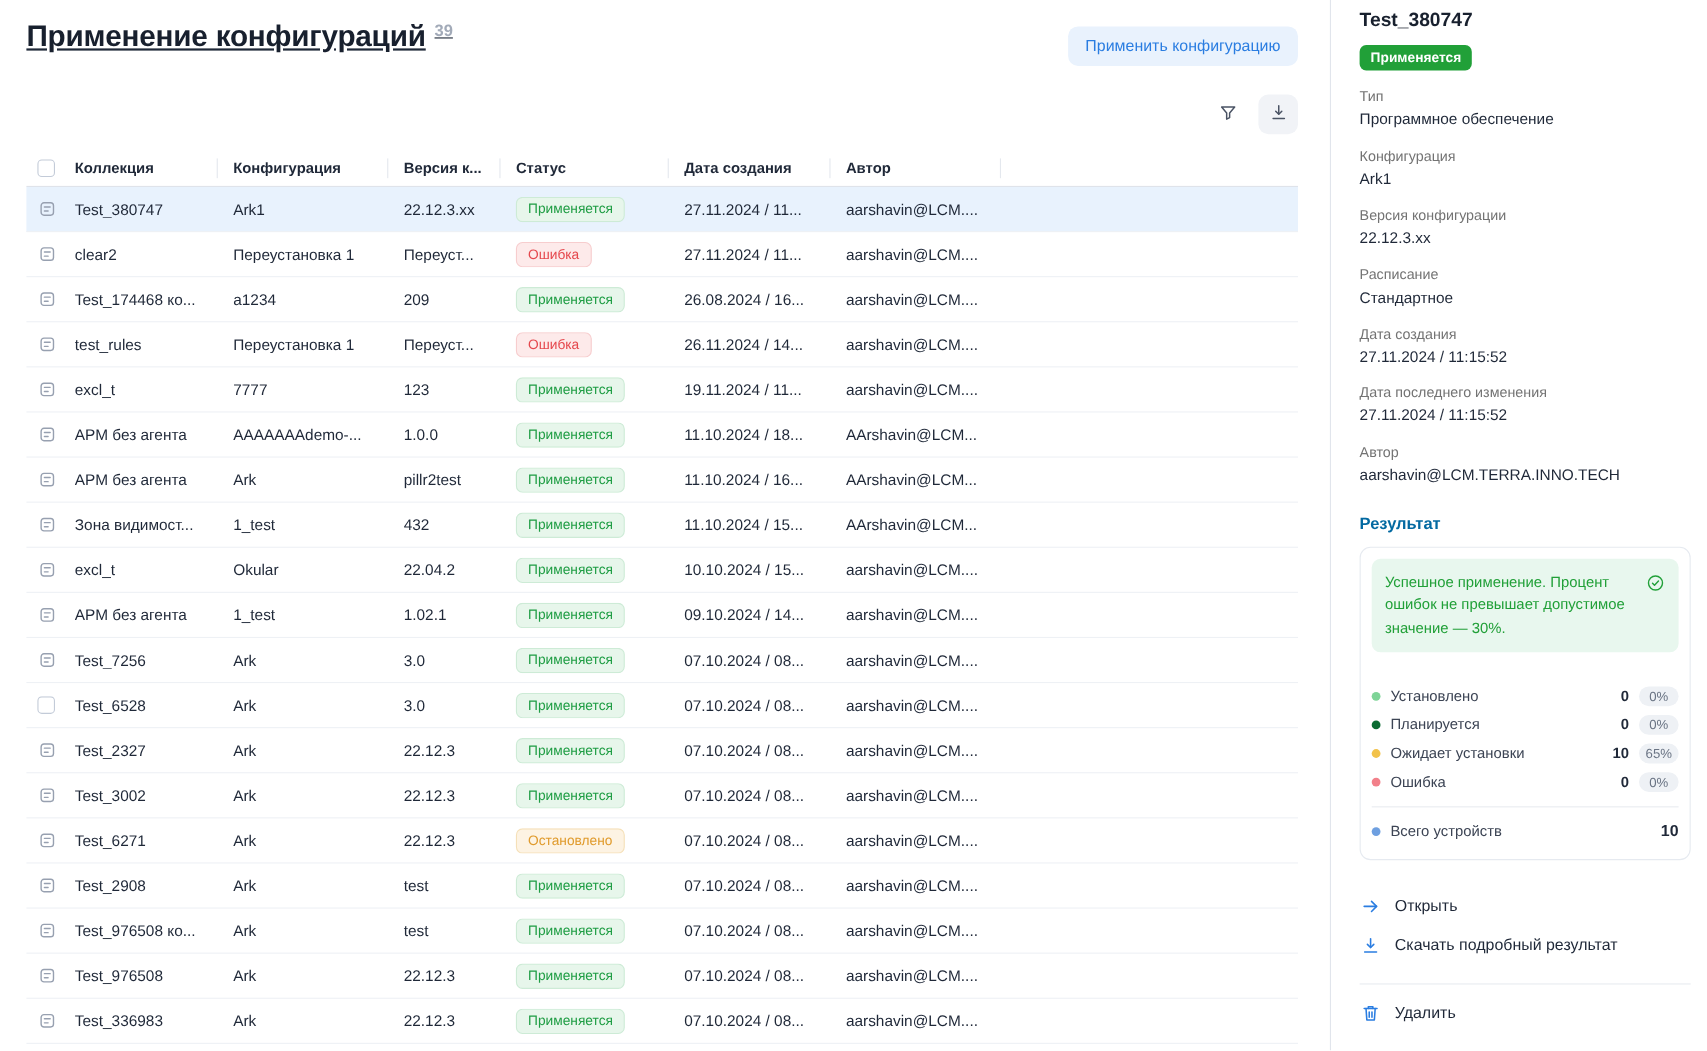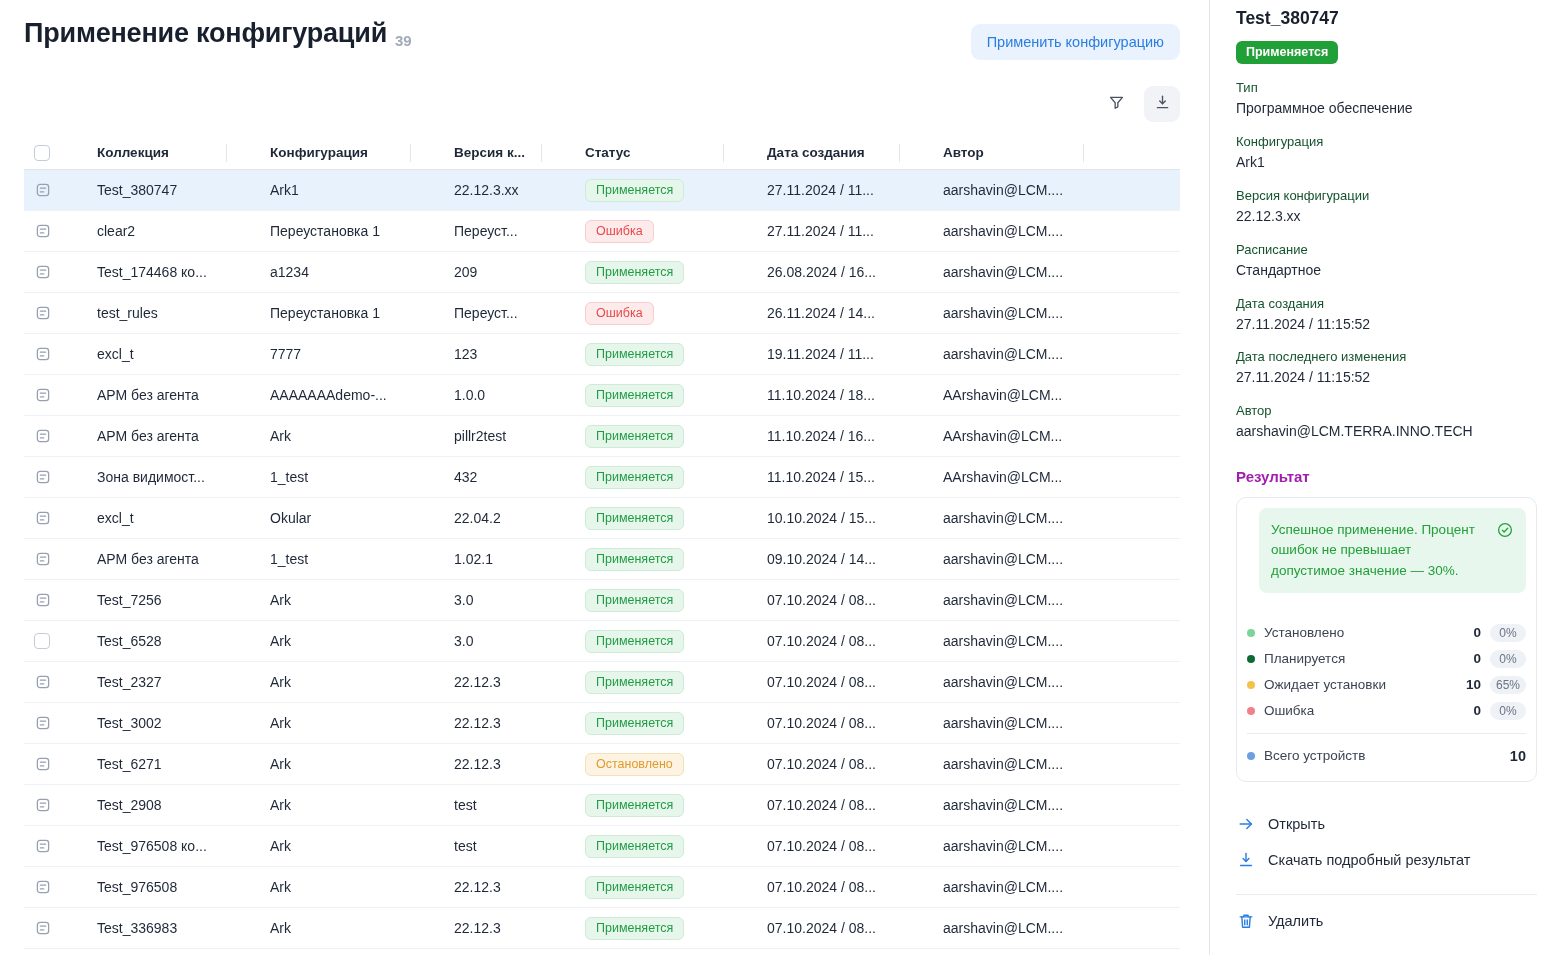--- a/index.html
+++ b/index.html
@@ -8,21 +8,21 @@
   body {
     width:1552px; height:955px; overflow:hidden;
     font-family:"Liberation Sans", sans-serif;
     background:#ffffff; color:#1f2838;
   }
   .app { display:flex; width:1552px; height:955px; }
 
   
   .main { flex:1; min-width:0; padding:18px 29px 0 24px; }
   .page-header { display:flex; justify-content:space-between; align-items:flex-start; }
-  .title-wrap { display:flex; align-items:flex-end; }
+  .title-wrap { display:flex; align-items:flex-start;text-decoration:underline; }
   h1.page-title { margin:0; font-size:27px; font-weight:700; letter-spacing:-0.2px; color:#18202e; }
   .record-count { font-size:15px; font-weight:700; color:#a2aab8; margin-left:8px; margin-top:2px; }
   .apply-btn {
     margin-top:6px; border:none; cursor:pointer;
     background:#e9f2fd; color:var(--accent);
     font-family:inherit; font-size:14.5px; font-weight:500;
     padding:10px 16px; border-radius:9px; white-space:nowrap;
   }
   .table-toolbar { display:flex; justify-content:flex-end; gap:10px; margin-top:26px; }
   .icon-btn {
@@ -31,21 +31,20 @@
   }
   .icon-btn.gray { background:#f1f3f7; }
   .icon-btn svg { width:19px; height:19px; }
 
   
   .table { margin-top:14px; }
   .grid-row {
     display:grid;
     grid-template-columns:44px 130px 155px 102px 153px 147px 155px minmax(0,1fr);
     align-items:center;
-    gap:29px;
   }
   .thead { height:34px; border-bottom:1px solid #dfe3ea; font-size:13.5px; font-weight:700; color:#1f2838; }
   .th { height:18px; line-height:18px; padding-left:14px; border-right:1px solid #e4e8ee; overflow:hidden; white-space:nowrap; }
   .th.first-text { padding-left:0; }
   .th.lead, .th.filler { border-right:none; }
   .th.lead { display:flex; align-items:center; padding-left:10px; }
   .checkbox { width:16px; height:16px; border:1.5px solid #c3cbd8; border-radius:4px; background:#fff; display:inline-block; }
   .tr { height:41px; border-bottom:1px solid #eef1f5; font-size:14px; color:#1f2838; cursor:pointer; }
   .tr.selected { background:#e8f2fd; }
   .td { padding-left:14px; overflow:hidden; white-space:nowrap; text-overflow:ellipsis; }
@@ -64,28 +63,28 @@
     border-left:1px solid #e1e5ec;
     padding:8px 15px 0 26px; overflow:hidden;
   }
   .panel-title { margin:0; font-size:17.5px; font-weight:700; color:#18202e; }
   .badge {
     display:inline-block; margin-top:12px;
     background:#21a038; color:#fff; font-size:12.5px; font-weight:600;
     padding:4px 10px 5px; border-radius:6px;
   }
   .field { margin-top:16px; }
-  .field-label { font-size:13px; color:#14532d; }
+  .field-label { font-size:13px; color:#737373; }
   .field-value { font-size:14px; color:#1f2838; margin-top:4px; line-height:1.35; word-break:break-word; }
-  .result-heading { margin:27px 0 0; font-size:15px; font-weight:700; color:#a21caf; }
+  .result-heading { margin:27px 0 0; font-size:15px; font-weight:700; color:#0369a1; }
   .result-card { margin-top:12px; border:1px solid #e6eaf0; border-radius:10px; padding:10px 10px 12px; }
   .result-msg {
     background:#e8f7ee; border-radius:8px; padding:12px;
     color:#21a038; font-size:13.5px; line-height:1.5;
-    display:flex; gap:8px; align-items:flex-start;margin-left:12px;
+    display:flex; gap:8px; align-items:flex-start;
   }
   .result-msg .msg-text { flex:1; }
   .check-ic { color:#21a038; display:inline-flex; margin-top:1px; }
   .check-ic svg { width:18px; height:18px; }
   .stats { margin-top:27px; }
   .stat-row { display:flex; align-items:center; height:26px; font-size:13.5px; color:#3c4454; }
   .dot { width:8px; height:8px; border-radius:50%; margin-right:9px; flex:none; }
   .stat-label { flex:1; overflow:hidden; white-space:nowrap; }
   .stat-value { font-weight:700; color:#1f2838; margin-right:9px; }
   .stat-chip {

